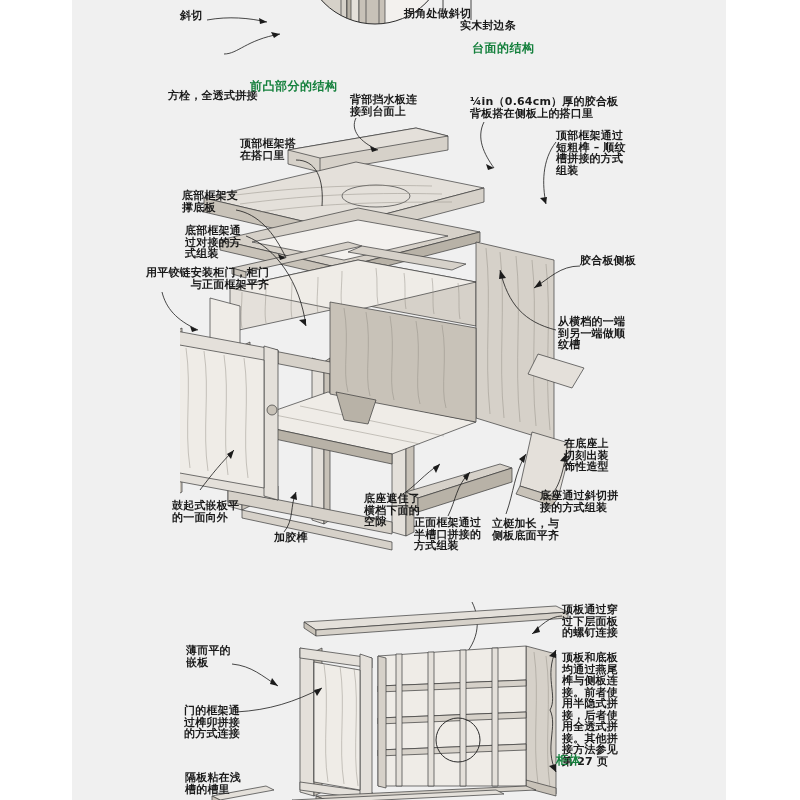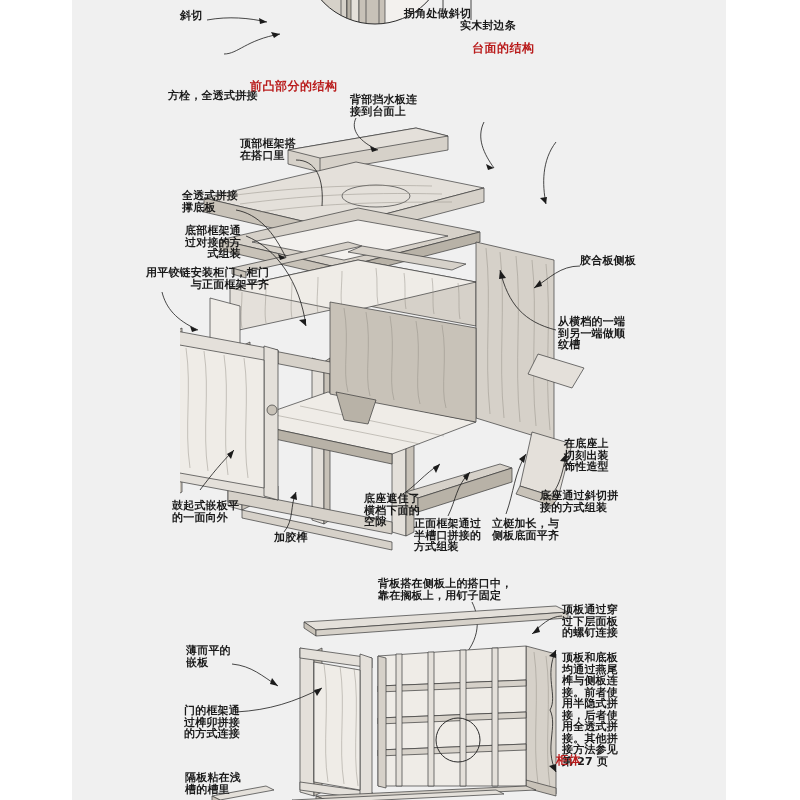--- a/index.html
+++ b/index.html
@@ -2,21 +2,21 @@
 <html><head>
 <meta charset="utf-8">
 <style>
   html,body{margin:0;padding:0;background:#ffffff;}
   body{width:800px;height:800px;overflow:hidden;
        font-family:"DejaVu Sans","Liberation Sans",sans-serif;}
   #page{position:relative;width:800px;height:800px;background:#ffffff;}
   #sheet{position:absolute;left:72px;top:0;width:654px;height:800px;background:#f0f0f0;}
   .lbl{position:absolute;color:#1a1a1a;font-size:11px;line-height:11.5px;
        letter-spacing:.2px;white-space:pre-line;font-weight:600;}
-  .sec{position:absolute;color:#b91c1c;font-size:12px;font-weight:bold;letter-spacing:.5px;}
+  .sec{position:absolute;color:#15803d;font-size:12px;font-weight:bold;letter-spacing:.5px;}
   .art{position:absolute;}
   .art svg{display:block;}
   
   .w1{fill:#e4e0da;stroke:#3a3a3a;stroke-width:.7;}
   .w2{fill:#d6d1c9;stroke:#3a3a3a;stroke-width:.7;}
   .w3{fill:#c8c2b8;stroke:#3a3a3a;stroke-width:.7;}
   .w4{fill:#b8b2a7;stroke:#3a3a3a;stroke-width:.7;}
   .w5{fill:#efece7;stroke:#3a3a3a;stroke-width:.7;}
   .ln{fill:none;stroke:#3a3a3a;stroke-width:.7;}
   .gr{fill:none;stroke:#8d887f;stroke-width:.45;}
@@ -202,52 +202,58 @@
 
   <div class="lbl" style="left:350px;top:94px;">背部挡水板连
 接到台面上</div>
   <div class="art" style="left:352px;top:116px;">
     <svg width="40" height="40">
         <path class="ldr" d="M4,2 C-2,14 8,26 26,34"></path>
         <polygon points="26,34 18,30 20,36" fill="#1b1b1b"></polygon>
       </svg>
   </div>
 
+  <div class="lbl" style="left:470px;top:96px;">¼in（0.64cm）厚的胶合板
+背板搭在侧板上的搭口里</div>
   <div class="art" style="left:470px;top:120px;">
     <svg width="40" height="52">
         <path class="ldr" d="M14,2 C6,18 14,34 24,48"></path>
         <polygon points="24,48 16,44 18,50" fill="#1b1b1b"></polygon>
       </svg>
   </div>
 
   <div class="lbl" style="left:240px;top:138px;">顶部框架搭
 在搭口里</div>
   <div class="art" style="left:294px;top:154px;">
     <svg width="44" height="56">
         <path class="ldr" d="M2,6 C22,6 30,24 28,52"></path>
       </svg>
   </div>
 
+  <div class="lbl" style="left:556px;top:130px;">顶部框架通过
+短粗榫 – 顺纹
+槽拼接的方式
+组装</div>
   <div class="art" style="left:536px;top:138px;">
     <svg width="26" height="70">
         <path class="ldr" d="M20,4 C6,22 6,46 10,66"></path>
         <polygon points="10,66 4,60 11,59" fill="#1b1b1b"></polygon>
       </svg>
   </div>
 
-  <div class="lbl" style="left:182px;top:190px;">全透式拼接
+  <div class="lbl" style="left:182px;top:190px;">底部框架支
 撑底板</div>
   <div class="art" style="left:234px;top:206px;">
     <svg width="60" height="60">
         <path class="ldr" d="M2,4 C24,8 40,26 52,52"></path>
         <polygon points="52,52 44,48 46,54" fill="#1b1b1b"></polygon>
       </svg>
   </div>
 
-  <div class="lbl" style="left:185px;top:225px;text-align:right;">底部框架通
+  <div class="lbl" style="left:185px;top:225px;">底部框架通
 过对接的方
 式组装</div>
   <div class="art" style="left:244px;top:232px;">
     <svg width="70" height="100">
         <path class="ldr" d="M2,4 C32,16 56,50 62,94"></path>
         <polygon points="62,94 55,88 62,87" fill="#1b1b1b"></polygon>
       </svg>
   </div>
 
   <div class="lbl" style="left:146px;top:267px;text-align:right;">用平铰链安装柜门，柜门
@@ -297,21 +303,21 @@
   <div class="lbl" style="left:364px;top:494px;font-family:Liberation Mono, monospace;">底座遮住了
 横档下面的
 空隙</div>
   <div class="art" style="left:398px;top:460px;">
     <svg width="46" height="40">
         <path class="ldr" d="M2,36 C18,26 26,14 42,4"></path>
         <polygon points="42,4 35,7 38,13" fill="#1b1b1b"></polygon>
       </svg>
   </div>
 
-  <div class="lbl" style="left:414px;top:518px;">正面框架通过
+  <div class="lbl" style="left:414px;top:518px;font-family:Liberation Mono, monospace;">正面框架通过
 半槽口拼接的
 方式组装</div>
   <div class="art" style="left:442px;top:470px;">
     <svg width="36" height="50">
         <path class="ldr" d="M6,46 C14,30 14,16 28,2"></path>
         <polygon points="28,2 21,6 25,11" fill="#1b1b1b"></polygon>
       </svg>
   </div>
 
   <div class="lbl" style="left:492px;top:518px;">立梃加长，与
@@ -328,22 +334,20 @@
 饰性造型</div>
   <div class="lbl" style="left:540px;top:490px;">底座通过斜切拼
 接的方式组装</div>
   <div class="art" style="left:540px;top:448px;">
     <svg width="40" height="54">
         <path class="ldr" d="M2,50 C16,50 22,30 26,6"></path>
         <polygon points="26,6 20,13 27,14" fill="#1b1b1b"></polygon>
       </svg>
   </div>
 
-  <div class="lbl" style="left:378px;top:578px;">背板搭在侧板上的搭口中，
-靠在搁板上，用钉子固定</div>
   <div class="art" style="left:452px;top:600px;">
     <svg width="46" height="66">
         <path class="ldr" d="M20,2 C30,22 26,44 6,62"></path>
         <polygon points="6,62 14,58 12,52" fill="#1b1b1b"></polygon>
       </svg>
   </div>
 
   <div class="art" style="left:196px;top:600px;">
     <svg width="400" height="210" viewBox="0 0 400 210">
 

